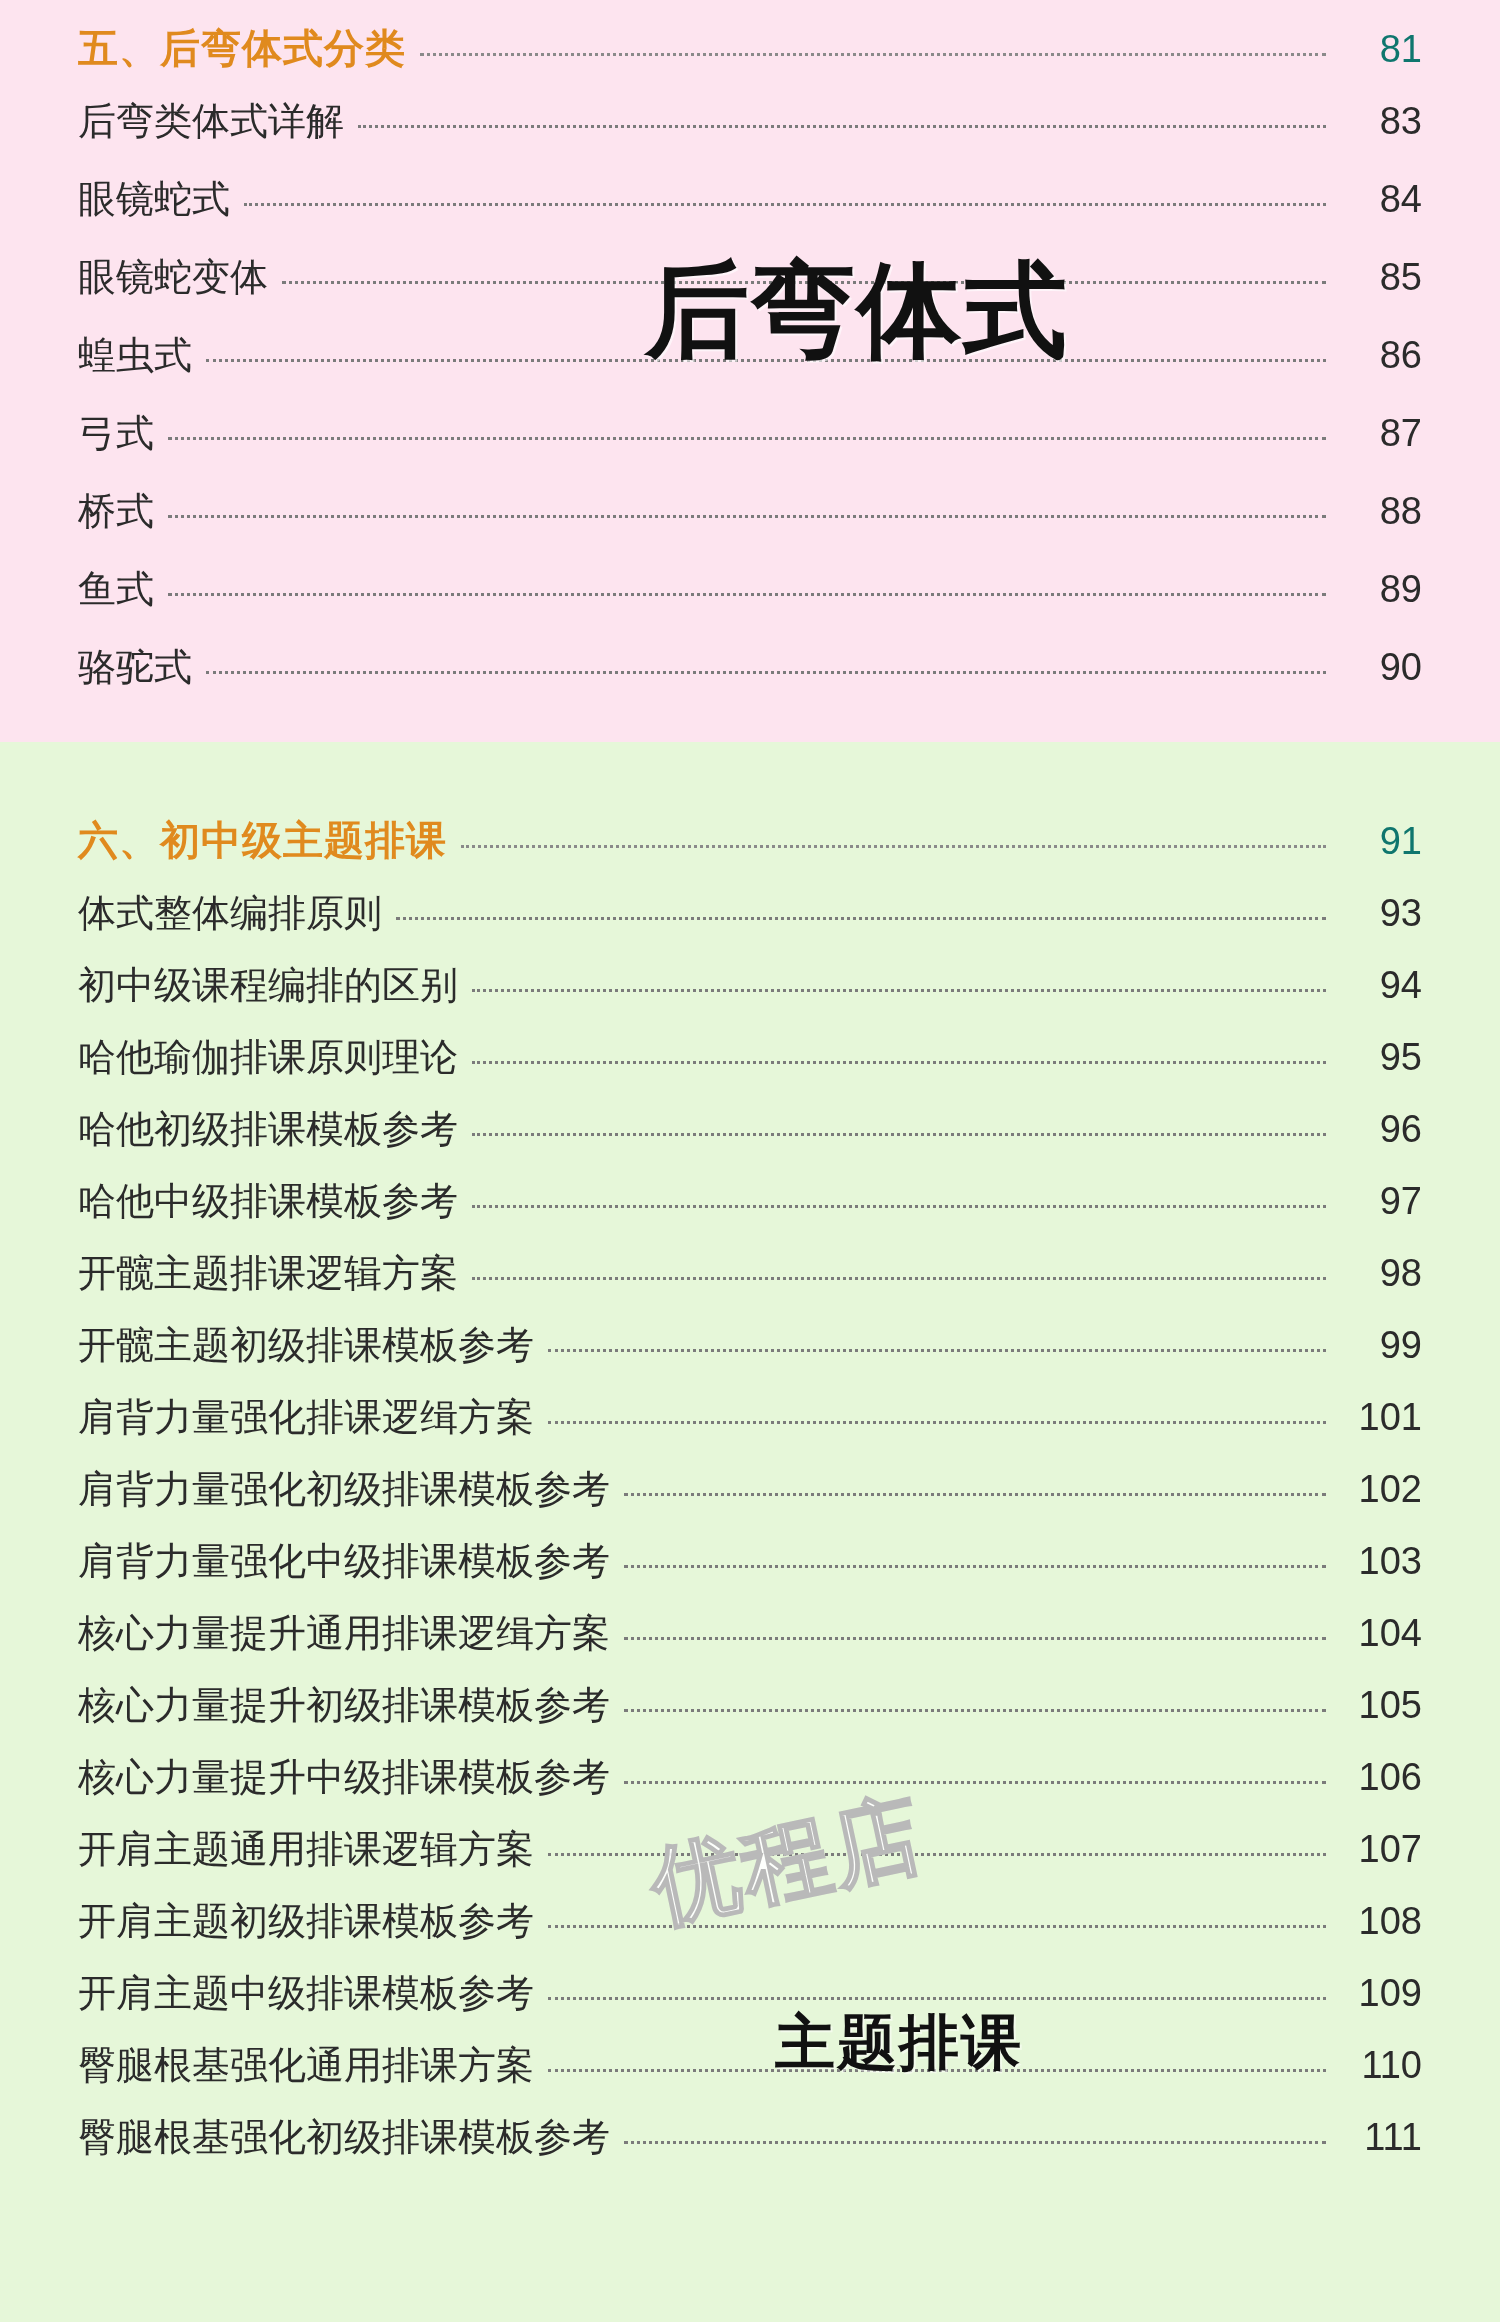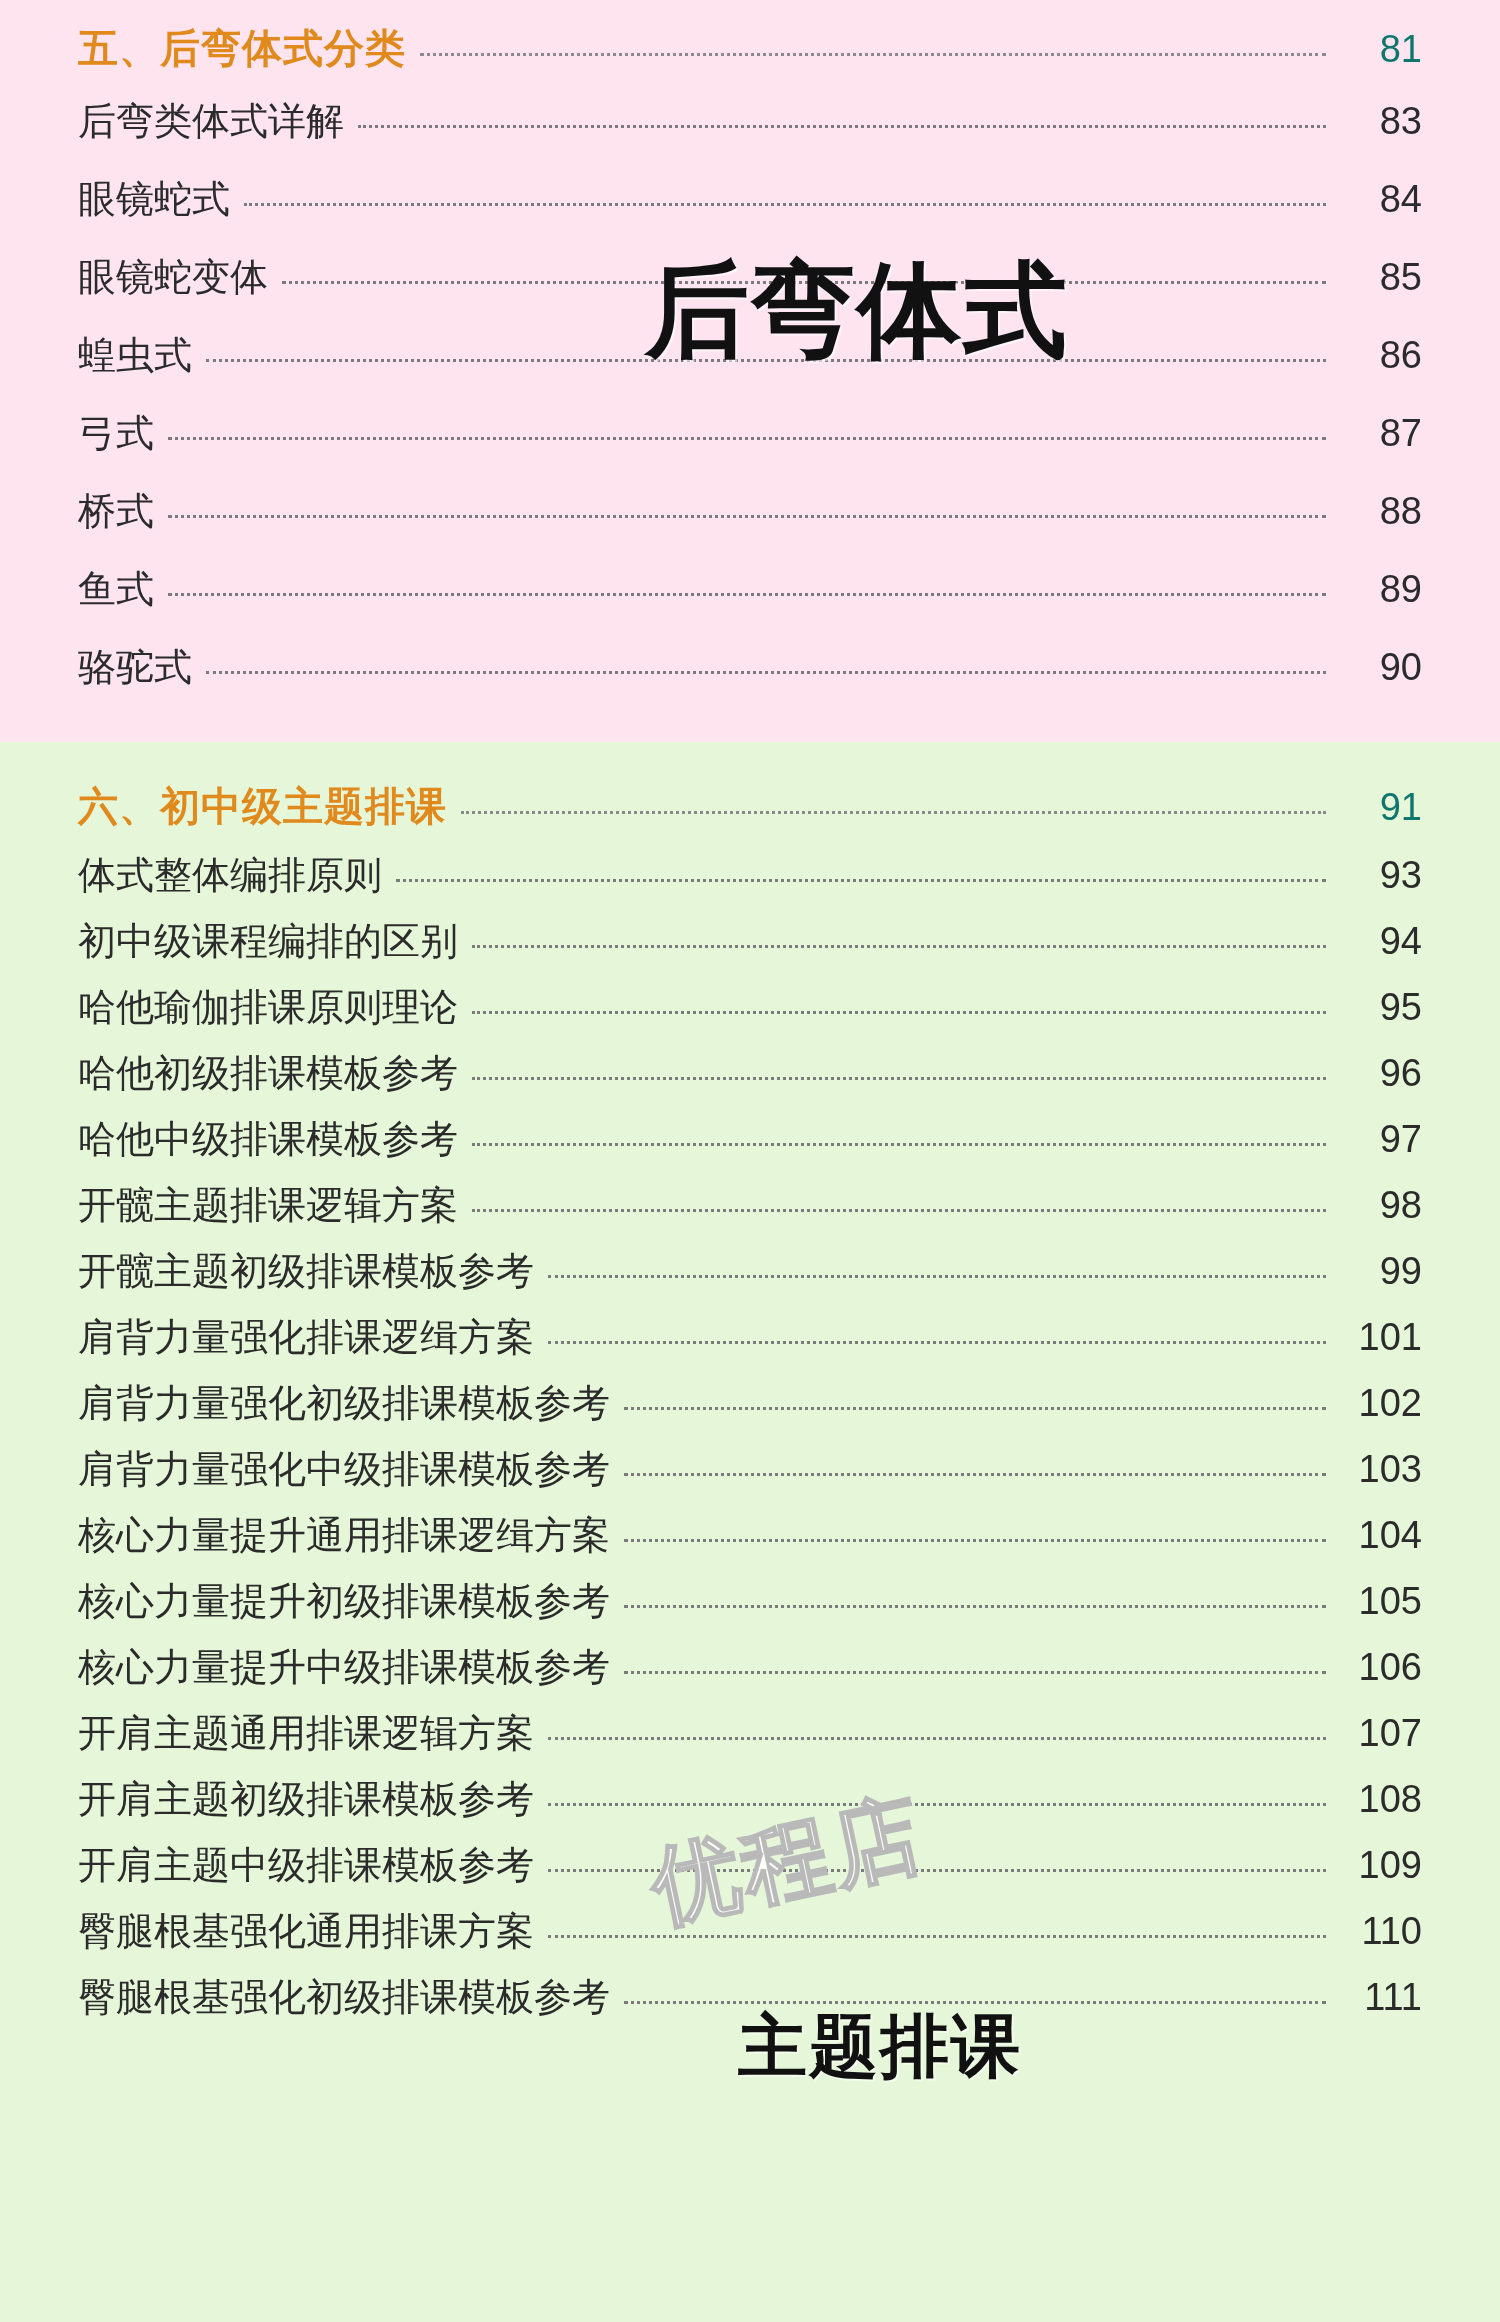--- a/index.html
+++ b/index.html
@@ -79,44 +79,44 @@
   .toc-row.heading .page-num {
     color: #0f766e;
     font-weight: normal;
   }
   .toc-row.heading .dots {
     border-bottom: 3px dotted #8a8a8a;
   }
 
   .section--pink .toc-row { margin-bottom: 40px; }
   .section--pink .toc-row.heading { margin-bottom: 34px; }
-  .section--green .toc-row { margin-bottom: 28px; }
+  .section--green .toc-row { margin-bottom: 28px; margin-top: 34px; }
   .section--green .toc-row.heading { margin-bottom: 30px; }
 
   
   .overlay-title {
     position: absolute;
     font-weight: bold;
     color: #111111;
     letter-spacing: 2px;
     z-index: 5;
     pointer-events: none;
     font-family: "DejaVu Sans", "Liberation Sans", sans-serif;
   }
   .overlay-title.backbend {
     left: 645px;
     top: 258px;
     font-size: 104px;
     line-height: 1;
     text-shadow: 2px 2px 0 rgba(255,255,255,0.6);
   }
   .overlay-title.theme {
-    left: 738px;
+    left: 775px;
     top: 1270px;
-    font-size: 69px;
+    font-size: 60px;
     line-height: 1;
     text-shadow: 2px 2px 0 rgba(255,255,255,0.5);
   }
 
   
   .watermark {
     position: absolute;
     left: 650px;
     top: 1060px;
     font-size: 88px;

